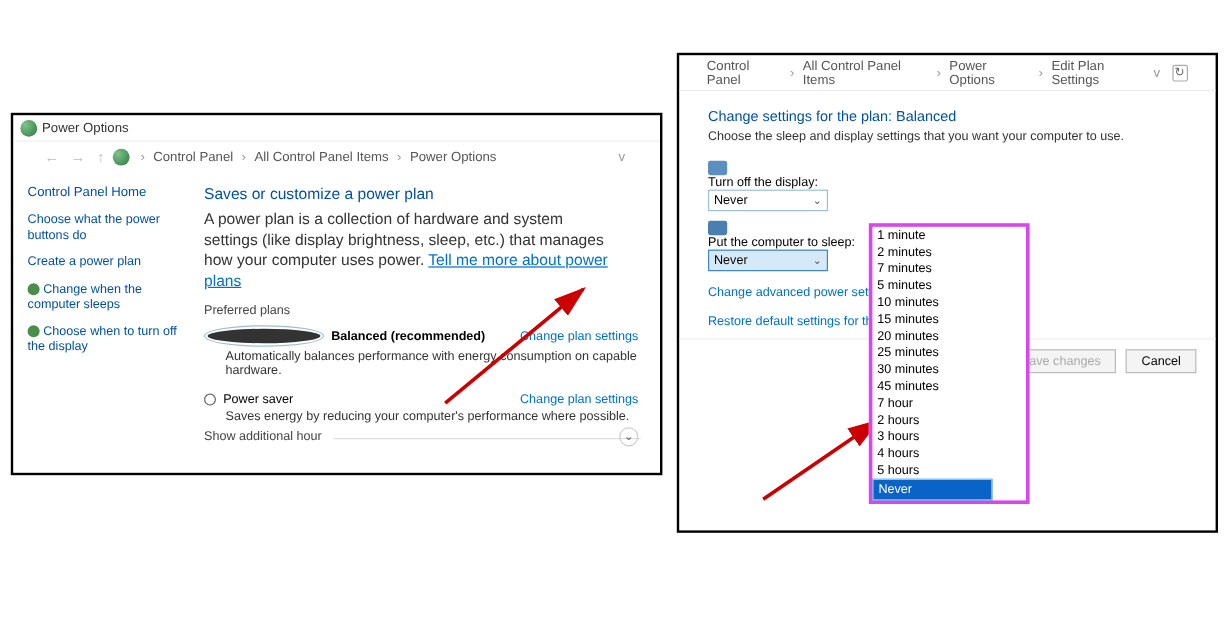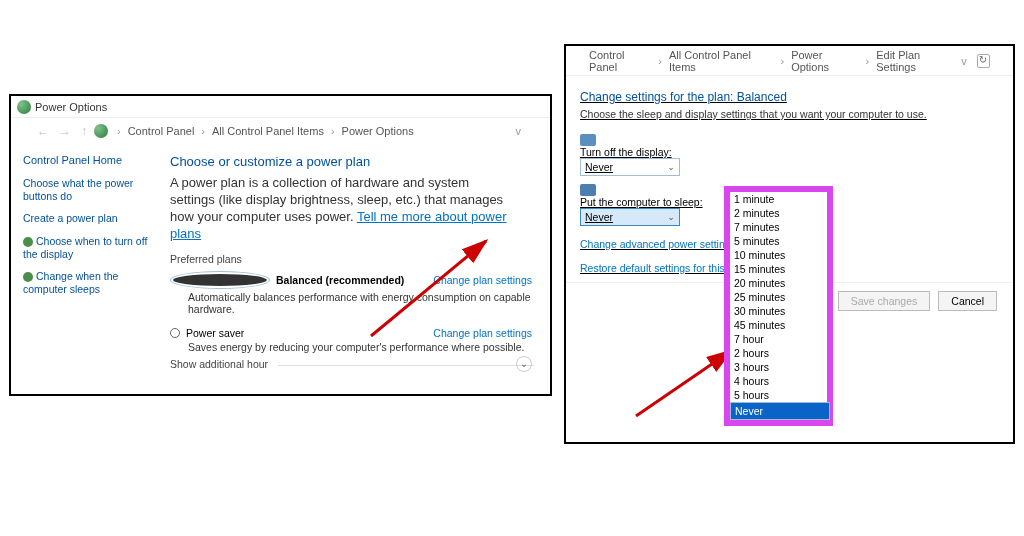--- a/index.html
+++ b/index.html
@@ -57,40 +57,40 @@
   .plan-name { font-size:10.5px;text-align:right; }
   .bold { font-weight:bold; }
   .plan-desc { margin-left:18px; font-size:10.5px; color:#333; margin-top:2px;}
   .plan-link { font-size:10.5px; color:#0072c6; margin-left:auto; padding-right:2px;}
 
   .divider { border-top:1px solid #ddd; margin-top:8px; position:relative;}
   .divider .lbl { position:absolute; top:-8px; left:0; background:#fff; padding-right:10px; font-size:10.5px; color:#444;}
   .divider .plus { position:absolute; top:-10px; right:2px; width:16px;height:16px;border:1px solid #ccc;border-radius:50%;display:flex;align-items:center;justify-content:center;font-size:10px;color:#666;}
 
   
-  .r-body { padding: 4px 14px; text-decoration: underline; }
+  .r-body { padding: 4px 24px; }
   .r-body h1 { color:#00509e; font-size:12px; font-weight:normal; margin:10px 0 4px;}
   .r-sub { font-size:10.5px; color:#333; margin-bottom:14px;}
   .fld { display:flex; align-items:flex-start; margin:8px 0;flex-direction:column; }
   .fld .ico2 { width:16px;height:12px;background:#5a8fc0;margin-right:8px;border-radius:2px;display:inline-block;}
   .fld label { width:140px; font-size:10.5px;}
   .sel { width:100px; height:18px; border:1px solid #9fbedc; background:#fff; display:flex;align-items:center;padding:0 4px;font-size:10.5px;position:relative;}
   .sel.hi { background:#d6e9f8; border-color:#3f87c5;}
   .sel .dd { position:absolute; right:2px; top:2px; width:12px;height:12px;display:flex;align-items:center;justify-content:center;color:#555;font-size:9px;}
   .linkrow { color:#0072c6; font-size:10.5px; margin:12px 0 4px;}
   .btnrow { display:flex; justify-content:flex-end; gap:8px; padding:8px 16px; border-top:1px solid #eee;}
   .btn { height:20px; padding:0 12px; border:1px solid #bbb; background:#f4f4f4; font-size:10.5px; display:flex;align-items:center;}
   .btn.dis { color:#aaa; }
 
   
   .dropdown {
     position:absolute;
     left: 158px; top: 140px;
-    width: 109px;
-    border:6px solid #d946ef;
+    width: 134px;
+    border:3px solid #d946ef;
     background:#fff;
     font-size:10.5px;
     z-index:10;
   }
   .dropdown .opt { padding:0 4px; line-height:14px; }
   .dropdown .opt.sel { background:#0a63c7; color:#fff; }
 
   
   .arrow-svg { position:absolute; pointer-events:none; }
 </style>
@@ -113,25 +113,25 @@
     <span class="crumb">All Control Panel Items</span>
     <span class="sep">›</span>
     <span class="crumb">Power Options</span>
     <span class="chev">v</span>
   </div>
   <div class="body-row">
     <div class="sidebar">
       <a>Control Panel Home</a>
       <a class="sm">Choose what the power buttons do</a>
       <a class="sm">Create a power plan</a>
+      <a class="sm"><span class="sb-icon"></span><span>Change when the computer sleeps</span></a>
       <a class="sm"><span class="sb-icon"></span><span>Choose when to turn off the display</span></a>
-      <a class="sm"><span class="sb-icon"></span><span>Change when the computer sleeps</span></a>
     </div>
     <div class="main">
-      <h1>Choose or customize a power plan</h1>
+      <h1>Saves or customize a power plan</h1>
       <div class="desc">
         <span>A power plan is a collection of hardware and system settings (like display brightness, sleep, etc.) that manages how your computer uses power. </span><span class="link u">Tell me more about power plans</span>
       </div>
       <div class="sect">Preferred plans</div>
 
       <div class="plan">
         <div class="plan-head">
           <span class="radio sel"></span>
           <span class="plan-name bold">Balanced (recommended)</span>
           <span class="plan-link">Change plan settings</span>

